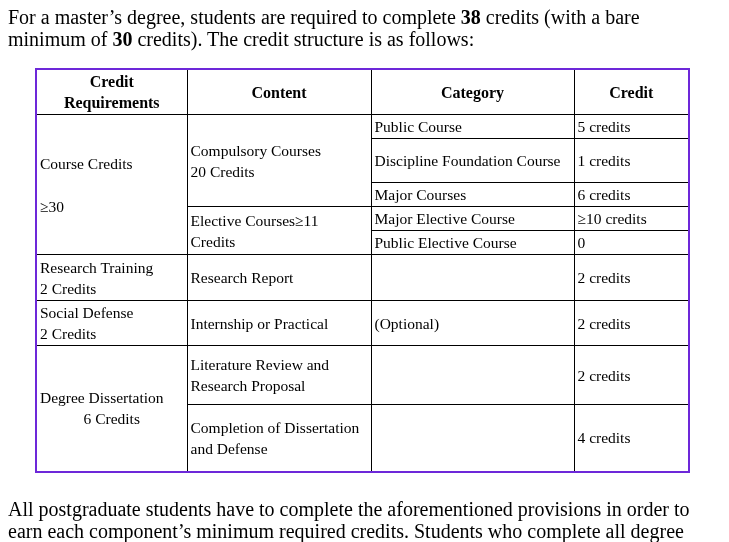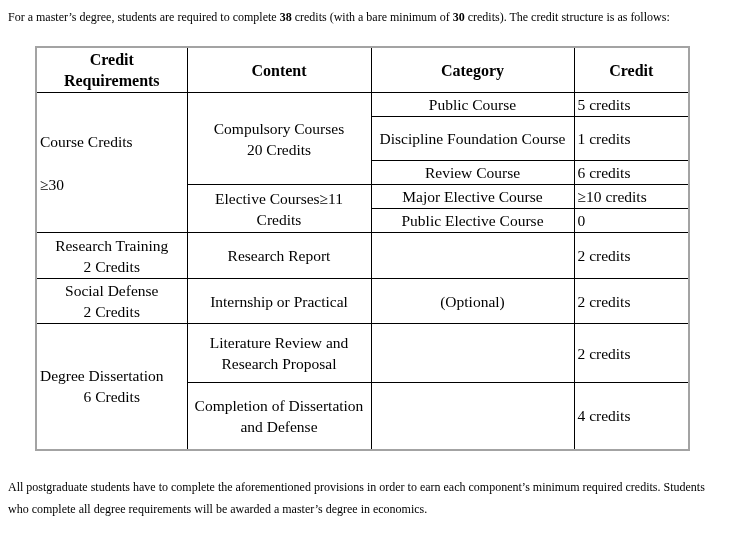--- a/index.html
+++ b/index.html
@@ -9,48 +9,48 @@
     color: #000000;
   }
   .page {
     width: 729px;
     height: 542px;
     background: #ffffff;
     padding: 6px 8px 0 8px;
     overflow: hidden;
   }
   .para {
-    font-size: 12px;
+    font-size: 20px;
     line-height: 22px;
     color: #000;
   }
   .para b { font-weight: bold; }
   table.credit-table {
     border-collapse: collapse;
     table-layout: fixed;
     width: 653px;
     margin: 18px 0 0 27px;
-    border: 2px solid #a3a3a3;
+    border: 2px solid #6d28d9;
     font-size: 15.5px;
     line-height: 21px;
   }
   table.credit-table th,
   table.credit-table td {
     border: 1px solid #000;
     vertical-align: middle;
     padding: 1px 3px;
     overflow: hidden;
   }
   table.credit-table th {
     font-weight: bold;
     text-align: center;
     font-size: 16px;
   }
   .th-narrow { max-width: 122px; margin: 0 auto; }
-  .cell-center { text-align: center; }
+  .cell-center { text-align: left; }
   .cell-left   { text-align: left; padding-left: 2px; margin-left: 9px; }
   .credit-right { text-align: left; padding-right: 13px; }
   .credit-center { text-align: left; }
   .gap-above { margin-top: 22px; }
   .line-center { text-align: center; }
   .line-left { text-align: left; }
   .outro { margin-top: 25px; }
 </style>
 </head>
 <body>
@@ -87,21 +87,21 @@
           <div>20 Credits</div>
         </td>
         <td class="cell-center">Public Course</td>
         <td class="credit-right">5 credits</td>
       </tr>
       <tr style="height:44px">
         <td class="cell-center">Discipline Foundation Course</td>
         <td class="credit-right">1 credits</td>
       </tr>
       <tr style="height:21px">
-        <td class="cell-center">Review Course</td>
+        <td class="cell-center">Major Courses</td>
         <td class="credit-right">6 credits</td>
       </tr>
       <tr style="height:22px">
         <td rowspan="2" class="cell-center">
           <div>Elective Courses≥11</div>
           <div>Credits</div>
         </td>
         <td class="cell-center">Major Elective Course</td>
         <td class="credit-center">≥10 credits</td>
       </tr>

